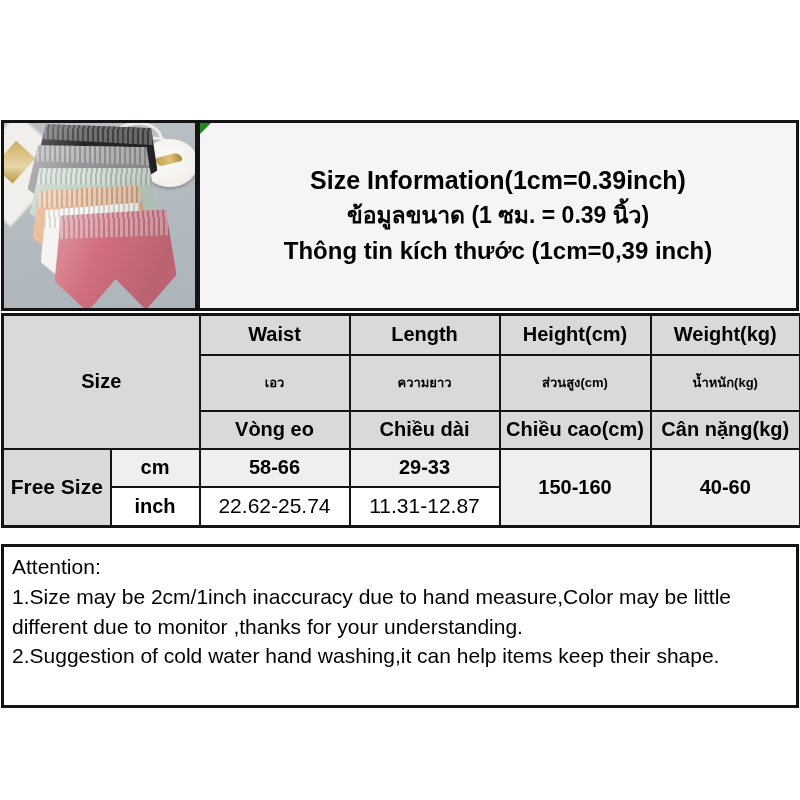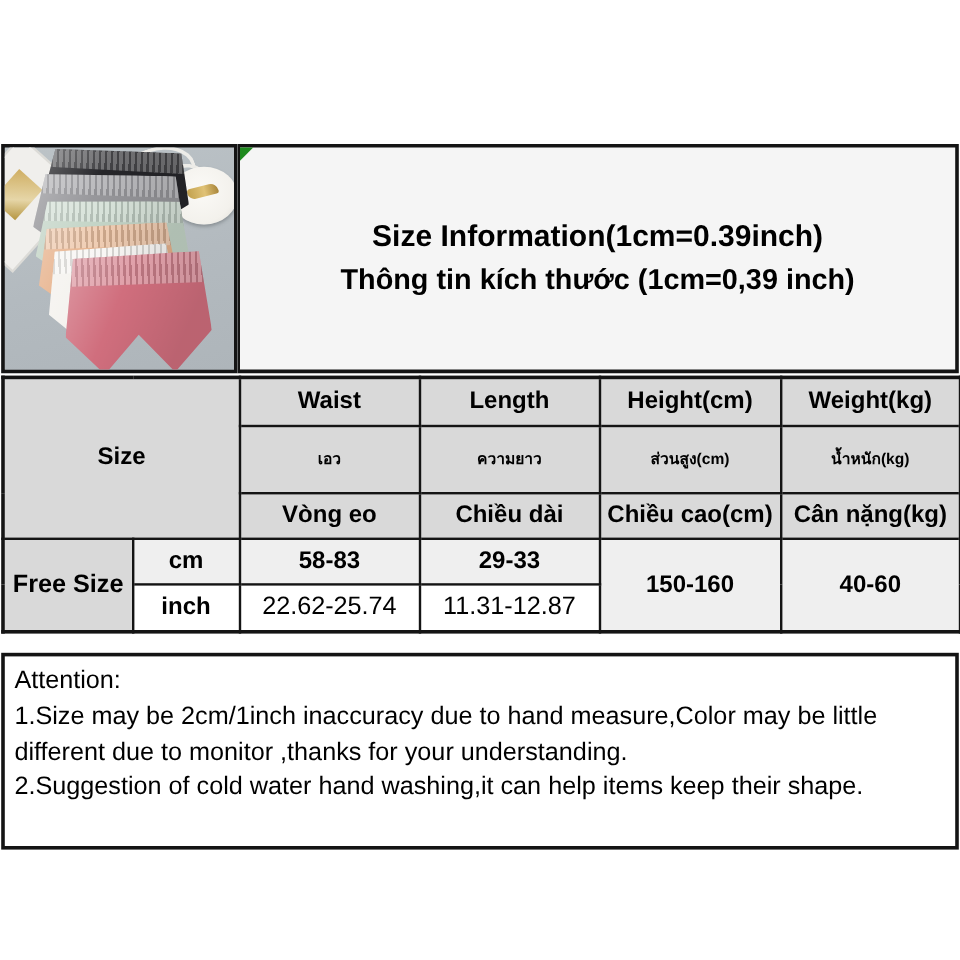--- a/index.html
+++ b/index.html
@@ -101,20 +101,21 @@
         <div class="shorts s-white" style="background-color: rgb(244, 242, 238);">
             <div class="band"></div>
           </div>
         <div class="shorts s-pink" style="background-color: rgb(208, 110, 125);">
             <div class="band"></div>
           </div>
       </div>
       <div class="title-cell">
         <div class="corner-marker"></div>
         <div class="title-line t-en">Size Information(1cm=0.39inch)</div>
+        <div class="title-line t-th">ข้อมูลขนาด (1 ซม. = 0.39 นิ้ว)</div>
         <div class="title-line t-vi">Thông tin kích thước (1cm=0,39 inch)</div>
       </div>
     </div>
 
     <table class="size-table">
       <colgroup>
         <col class="col-rowlabel">
           <col class="col-unit">
           <col class="col-waist">
         <col class="col-length">
@@ -137,21 +138,21 @@
         </tr>
         <tr class="r-vi">
           <td class="hdr">Vòng eo</td>
           <td class="hdr">Chiều dài</td>
           <td class="hdr">Chiều cao(cm)</td>
           <td class="hdr">Cân nặng(kg)</td>
         </tr>
         <tr class="r-cm">
           <td class="rowlabel" rowspan="2">Free Size</td>
           <td class="unit unit-cm">cm</td>
-          <td class="val-bold">58-83</td>
+          <td class="val-bold">58-66</td>
           <td class="val-bold">29-33</td>
           <td class="merged-val" rowspan="2">150-160</td>
           <td class="merged-val" rowspan="2">40-60</td>
         </tr>
         <tr class="r-inch">
           <td class="unit unit-inch">inch</td>
           <td class="val-reg">22.62-25.74</td>
           <td class="val-reg">11.31-12.87</td>
         </tr>
       </tbody>

